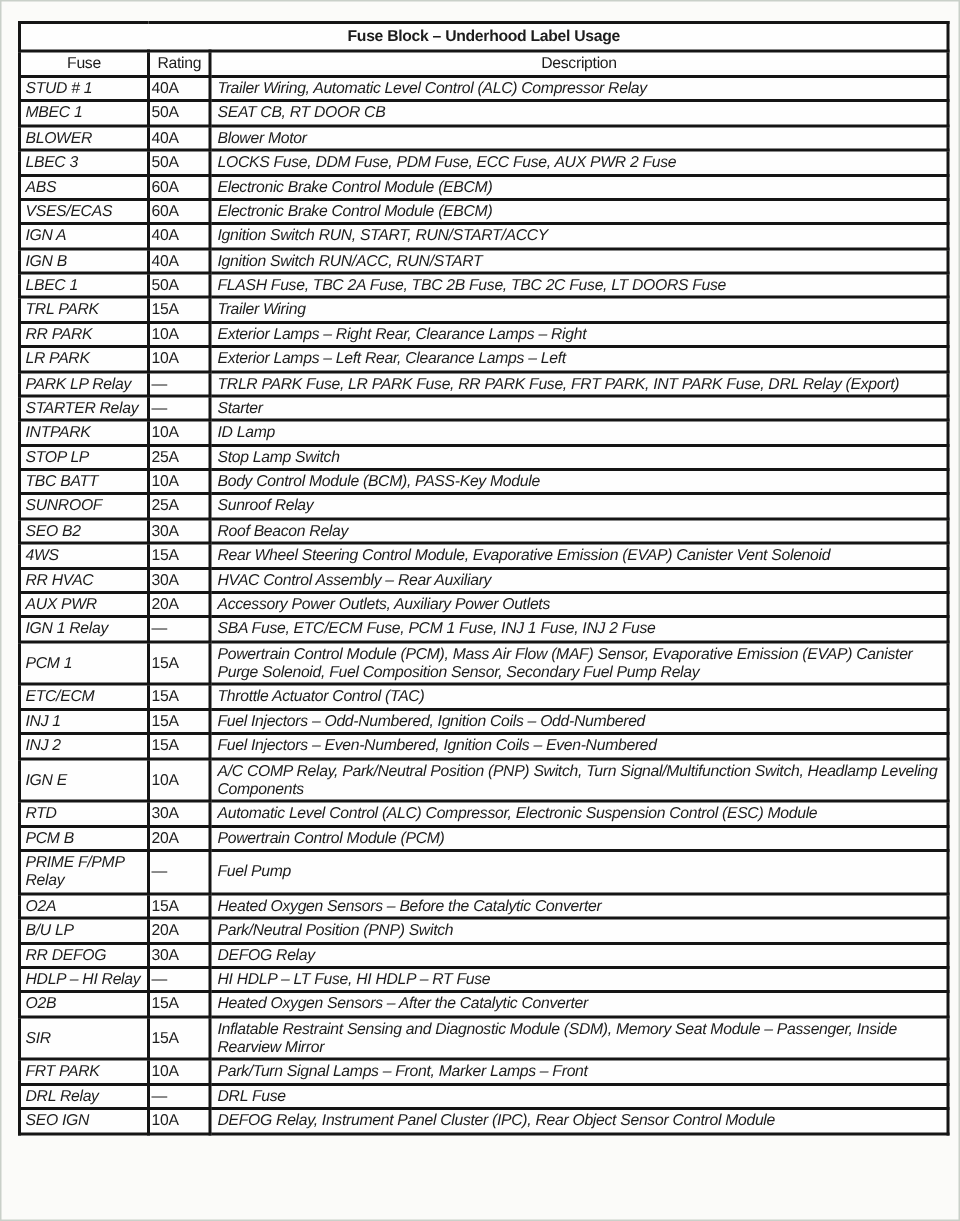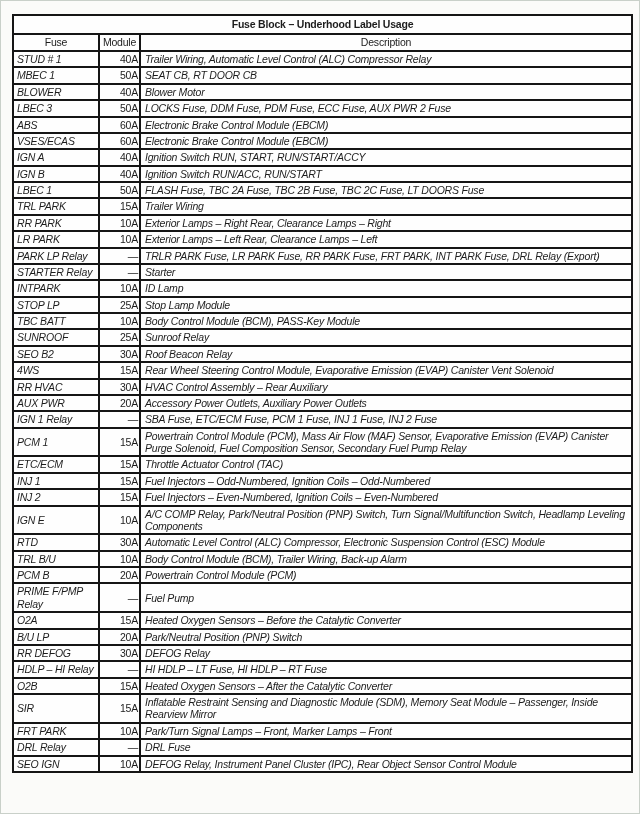--- a/index.html
+++ b/index.html
@@ -54,21 +54,21 @@
   col.c-fuse   { width: 86px; }
   col.c-rating { width: 41px; }
   col.c-desc   { width: 492px; }
   td.fuse {
     text-align: left;
     padding: 1px 2px 1px 3px;
     height: 15px;
     font-style: italic;
   }
   td.rating {
-    text-align: right;
+    text-align: left;
     padding: 1px 1px;
     height: 15px;
   }
   td.desc {
     text-align: left;
     padding: 1px 3px 1px 4px;
     height: 15px;
     font-style: italic;
   }
 </style>
@@ -81,21 +81,21 @@
       <col class="c-fuse">
       <col class="c-rating">
       <col class="c-desc">
     </colgroup>
     <thead>
       <tr>
         <th class="title-cell" colspan="3">Fuse Block – Underhood Label Usage</th>
       </tr>
       <tr>
         <th class="col-head">Fuse</th>
-        <th class="col-head">Module</th>
+        <th class="col-head">Rating</th>
         <th class="col-head">Description</th>
       </tr>
     </thead>
     <tbody>
         <tr>
           <td class="fuse">STUD # 1</td>
           <td class="rating">40A</td>
           <td class="desc">Trailer Wiring, Automatic Level Control (ALC) Compressor Relay</td>
         </tr>
         <tr>
@@ -164,21 +164,21 @@
           <td class="desc">Starter</td>
         </tr>
         <tr>
           <td class="fuse">INTPARK</td>
           <td class="rating">10A</td>
           <td class="desc">ID Lamp</td>
         </tr>
         <tr>
           <td class="fuse">STOP LP</td>
           <td class="rating">25A</td>
-          <td class="desc">Stop Lamp Module</td>
+          <td class="desc">Stop Lamp Switch</td>
         </tr>
         <tr>
           <td class="fuse">TBC BATT</td>
           <td class="rating">10A</td>
           <td class="desc">Body Control Module (BCM), PASS-Key Module</td>
         </tr>
         <tr>
           <td class="fuse">SUNROOF</td>
           <td class="rating">25A</td>
           <td class="desc">Sunroof Relay</td>
@@ -230,25 +230,20 @@
         </tr>
         <tr>
           <td class="fuse">IGN E</td>
           <td class="rating">10A</td>
           <td class="desc">A/C COMP Relay, Park/Neutral Position (PNP) Switch, Turn Signal/Multifunction Switch, Headlamp Leveling Components</td>
         </tr>
         <tr>
           <td class="fuse">RTD</td>
           <td class="rating">30A</td>
           <td class="desc">Automatic Level Control (ALC) Compressor, Electronic Suspension Control (ESC) Module</td>
-        </tr>
-        <tr>
-          <td class="fuse">TRL B/U</td>
-          <td class="rating">10A</td>
-          <td class="desc">Body Control Module (BCM), Trailer Wiring, Back-up Alarm</td>
         </tr>
         <tr>
           <td class="fuse">PCM B</td>
           <td class="rating">20A</td>
           <td class="desc">Powertrain Control Module (PCM)</td>
         </tr>
         <tr>
           <td class="fuse">PRIME F/PMP Relay</td>
           <td class="rating">—</td>
           <td class="desc">Fuel Pump</td>

